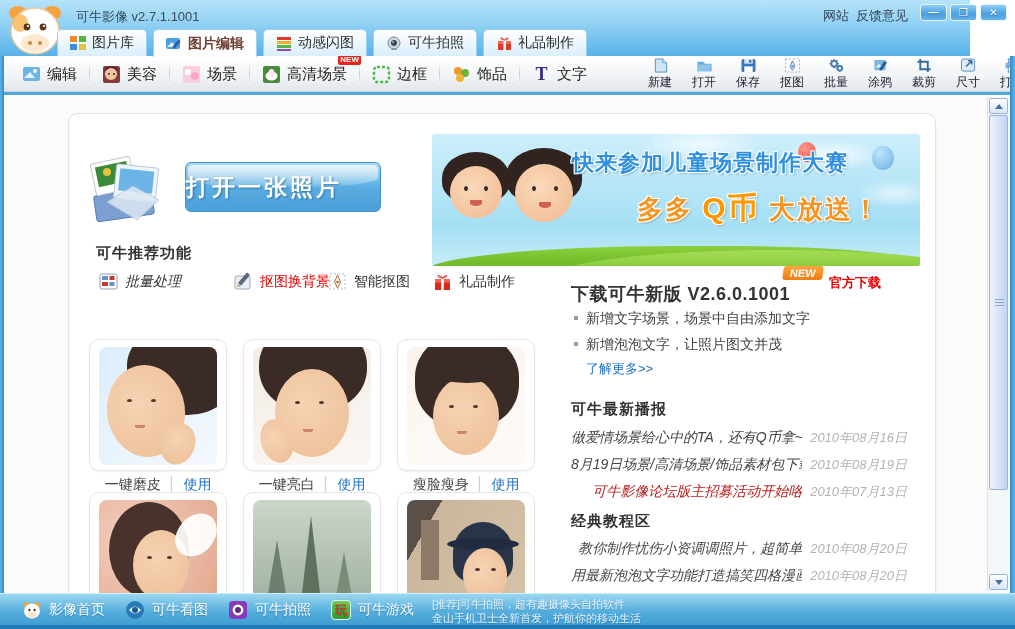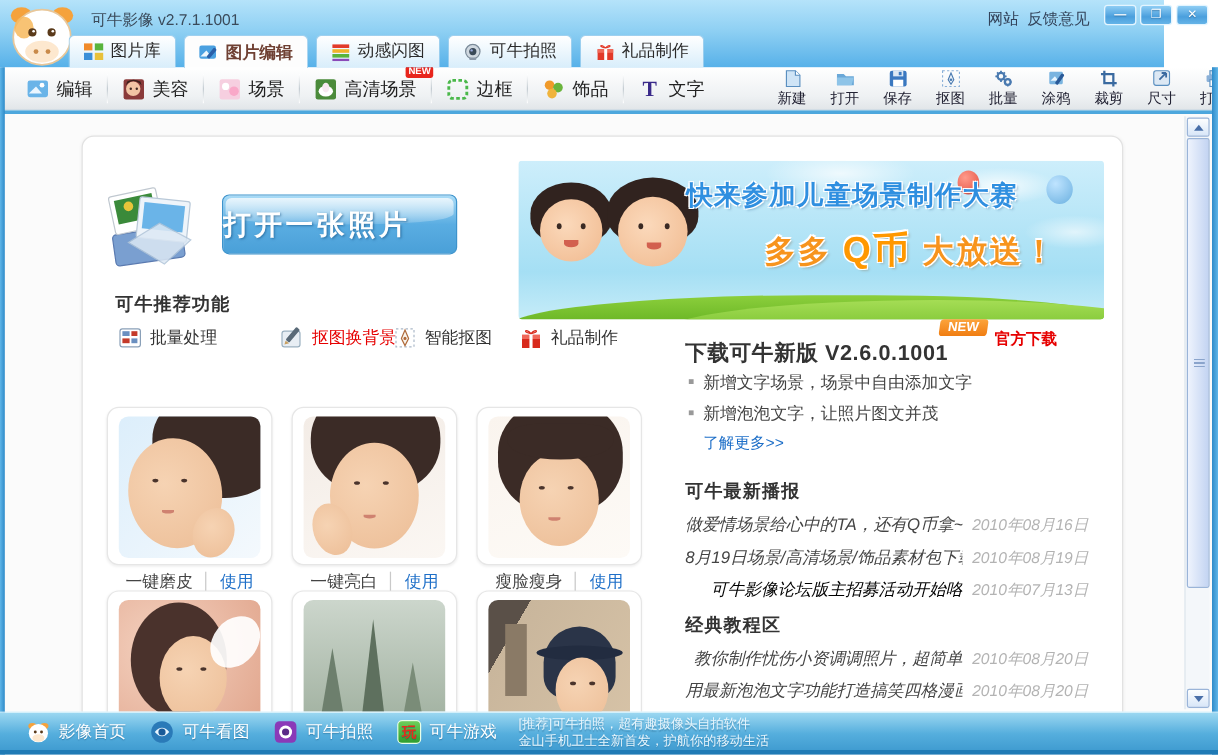--- a/index.html
+++ b/index.html
@@ -112,21 +112,21 @@
   .dl-row { position:absolute; left:502px; top:152px; width:350px; height:26px; }
   .dl-title { position:absolute; left:0; top:4px; font-size:18px; font-weight:bold; color:#333; letter-spacing:0.5px;margin-top:12px; }
   .new-badge { position:absolute; left:212px; top:0px; background:linear-gradient(#fca43c,#f07d12); color:#fff; font-size:11px; font-weight:bold;
     padding:1px 7px; border-radius:3px; transform:skewX(-8deg); }
   .dl-link { position:absolute; left:258px; top:8px; color:#e60000; font-size:13px; font-weight:bold; cursor:pointer; }
   .bullet-item { position:absolute; left:505px; font-size:14px; color:#444; padding-left:12px; cursor:pointer; }
   .bullet-item::before { content:""; position:absolute; left:0; top:6px; width:4px; height:4px; background:#999; }
   .more-link { position:absolute; left:517px; top:246px; color:#1e6fc8; font-size:13px; cursor:pointer; }
   .news-item { position:absolute; left:502px; width:336px; display:flex; justify-content:flex-end; font-size:14px; color:#444; cursor:pointer;font-style:italic; }
   .news-item .nit { white-space:nowrap; overflow:hidden; }
-  .news-item.red .nit { color:#000000; }
+  .news-item.red .nit { color:#b91c1c; }
   .news-item .ndate { color:#b3b3b3; font-size:13px; flex:none; margin-left:8px; }
 
   
   .footer { position:absolute; left:0; top:593px; width:1015px; height:33px; z-index:35;
     background:linear-gradient(#9bd7f1,#55aedd 55%,#3f9bd0); border-top:1px solid #cfeefb; }
   .foot-items { position:absolute; left:22px; top:6px; display:flex; gap:20px; }
   .foot-item { display:flex; align-items:center; gap:7px; color:#fff; font-size:14px; cursor:pointer; text-shadow:0 1px 1px rgba(0,60,100,.4); }
   .fi-icon { width:20px; height:20px; border-radius:4px; display:flex; align-items:center; justify-content:center; }
   .promo { position:absolute; left:432px; top:3px; font-size:11px; color:#e8f6fd; line-height:14px; text-shadow:0 1px 1px rgba(0,60,100,.3); }
 
@@ -391,21 +391,21 @@
       <div class="balloon" style="left:366px;top:8px;width:18px;height:20px;background:radial-gradient(circle at 35% 30%,#ff9a8a,#e04a3a);"></div>
       <div class="balloon" style="left:440px;top:12px;width:22px;height:24px;background:radial-gradient(circle at 35% 30%,#bfe4ff,#6ab0e0);"></div>
       <div class="grass"></div>
       <div class="grass2"></div>
       <div class="banner-line1">快来参加儿童场景制作大赛</div>
       <div class="banner-line2"><span>多多</span> <span class="coin">Q币</span> <span>大放送！</span></div>
     </div>
 
     <div class="sec-title" style="left:27px;top:130px;">可牛推荐功能</div>
     <div class="feature-row">
-      <div class="feat" style="left:30px;">
+      <div class="feat" style="left:30px;font-style:italic;">
         <svg class="ficon" viewBox="0 0 19 19">
             <rect x="1" y="2" width="17" height="15" rx="2" fill="#fff" stroke="#8aa0b8"></rect>
             <rect x="3" y="4" width="6" height="4" fill="#6a8fc0"></rect>
             <rect x="10.5" y="4" width="5" height="4" fill="#c43a2a"></rect>
             <rect x="3" y="10" width="6" height="4" fill="#c43a2a"></rect>
             <rect x="10.5" y="10" width="5" height="4" fill="#6a8fc0"></rect>
           </svg>
         <span>批量处理</span>
       </div>
       <div class="feat red" style="left:165px;align-items:center;">

